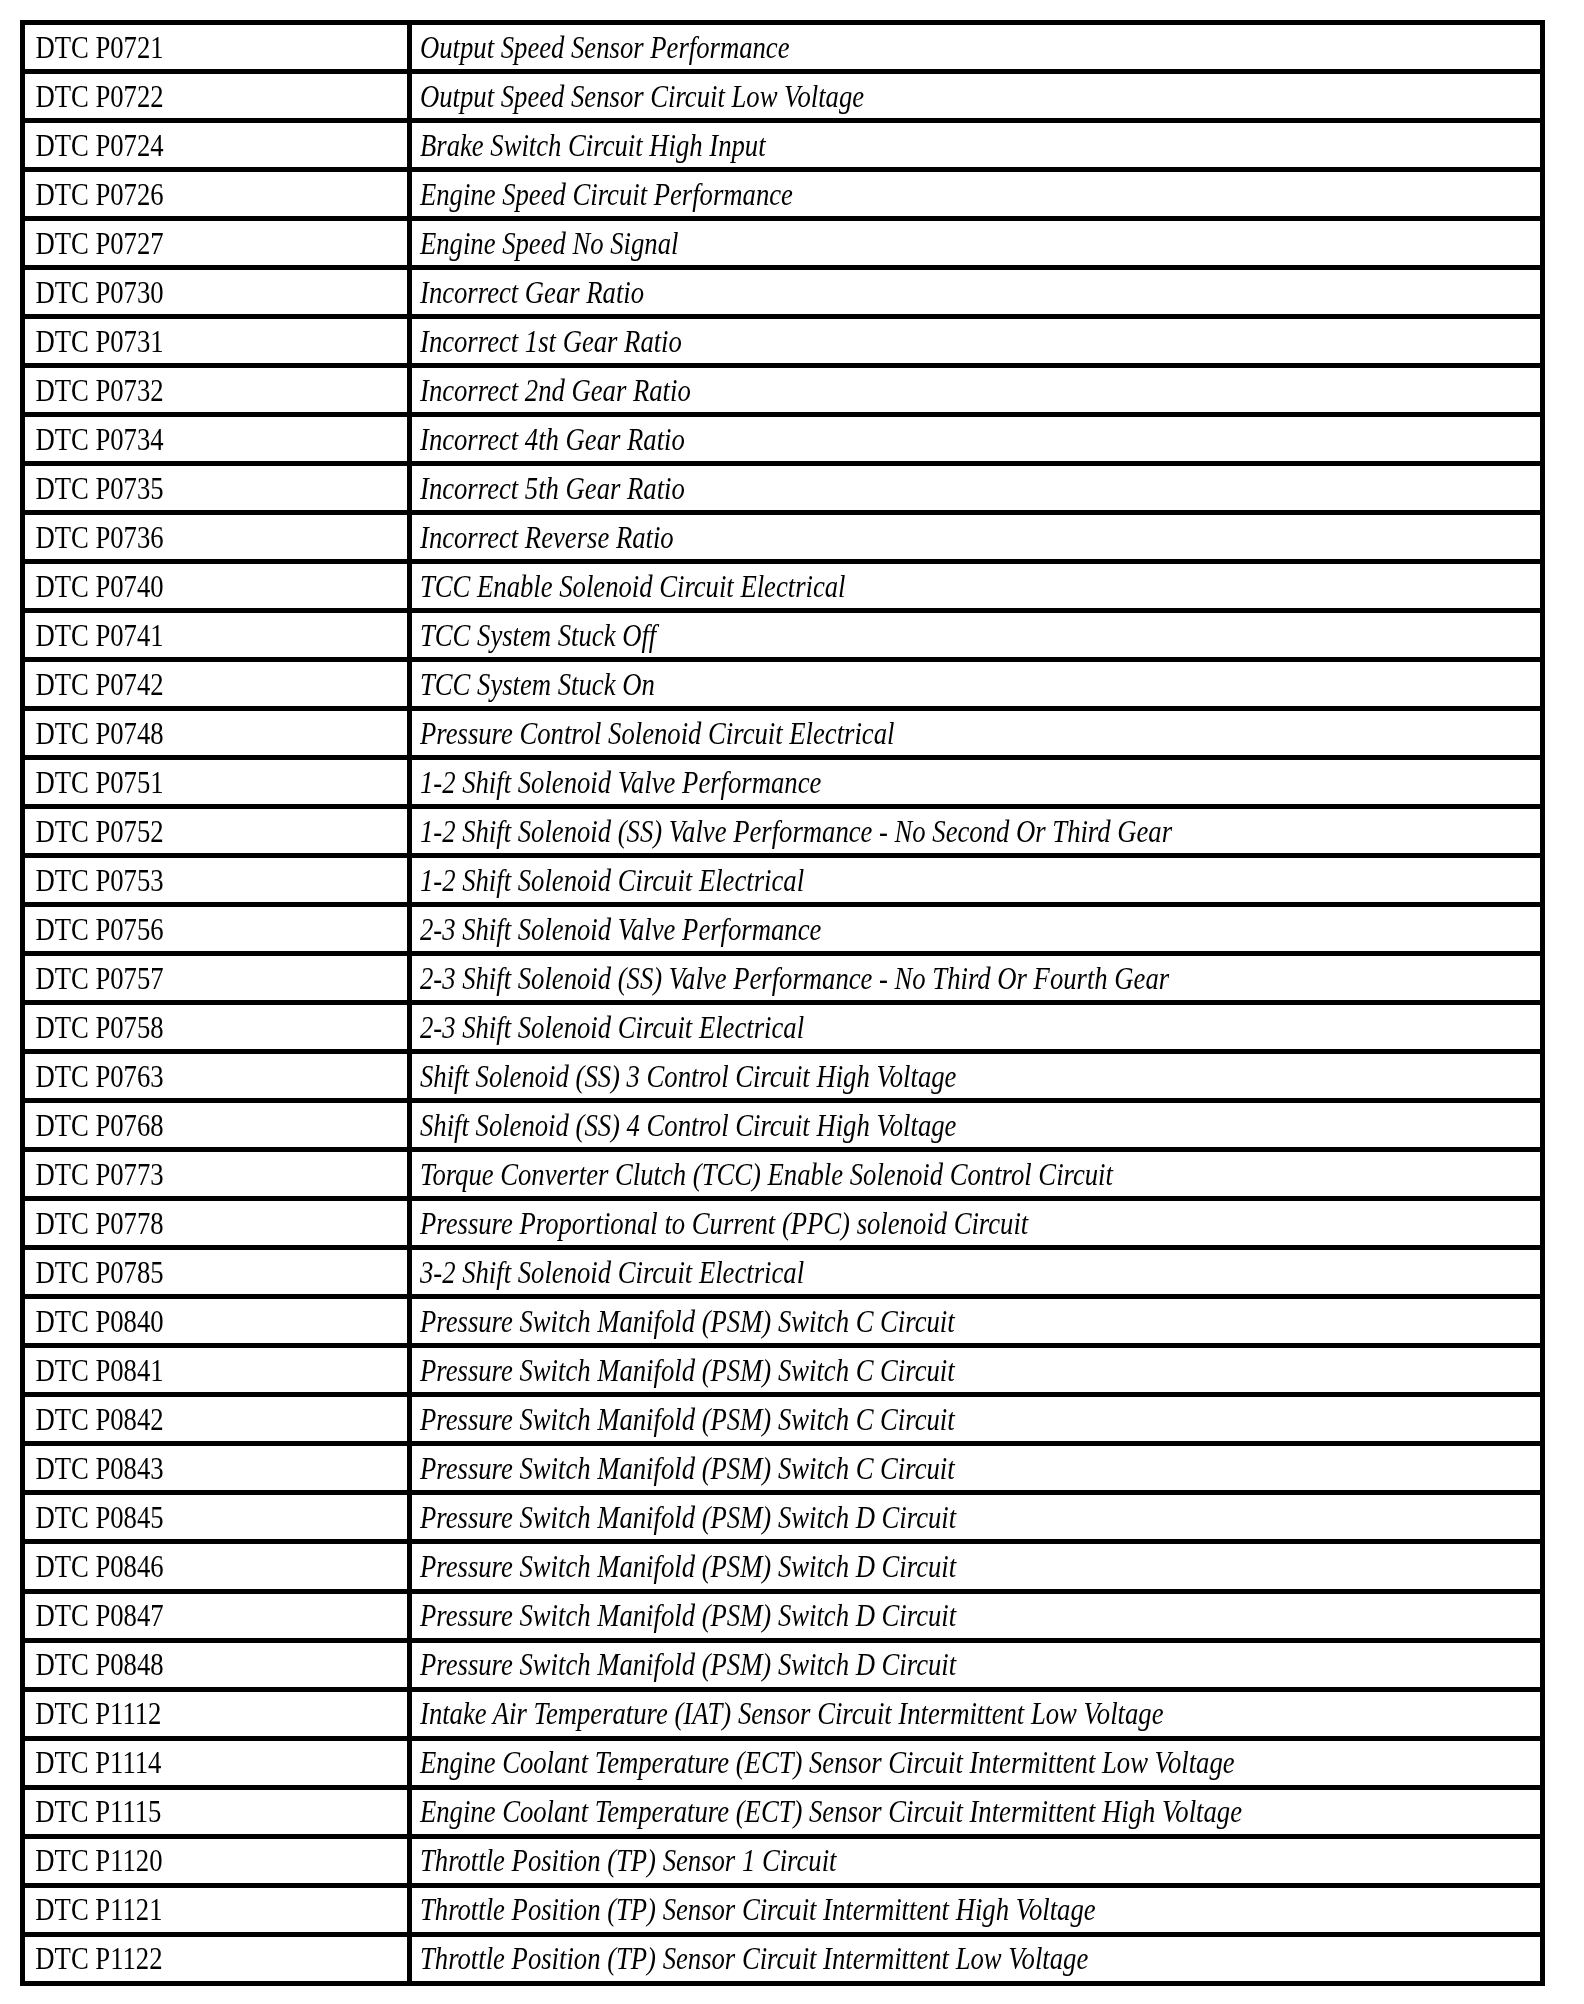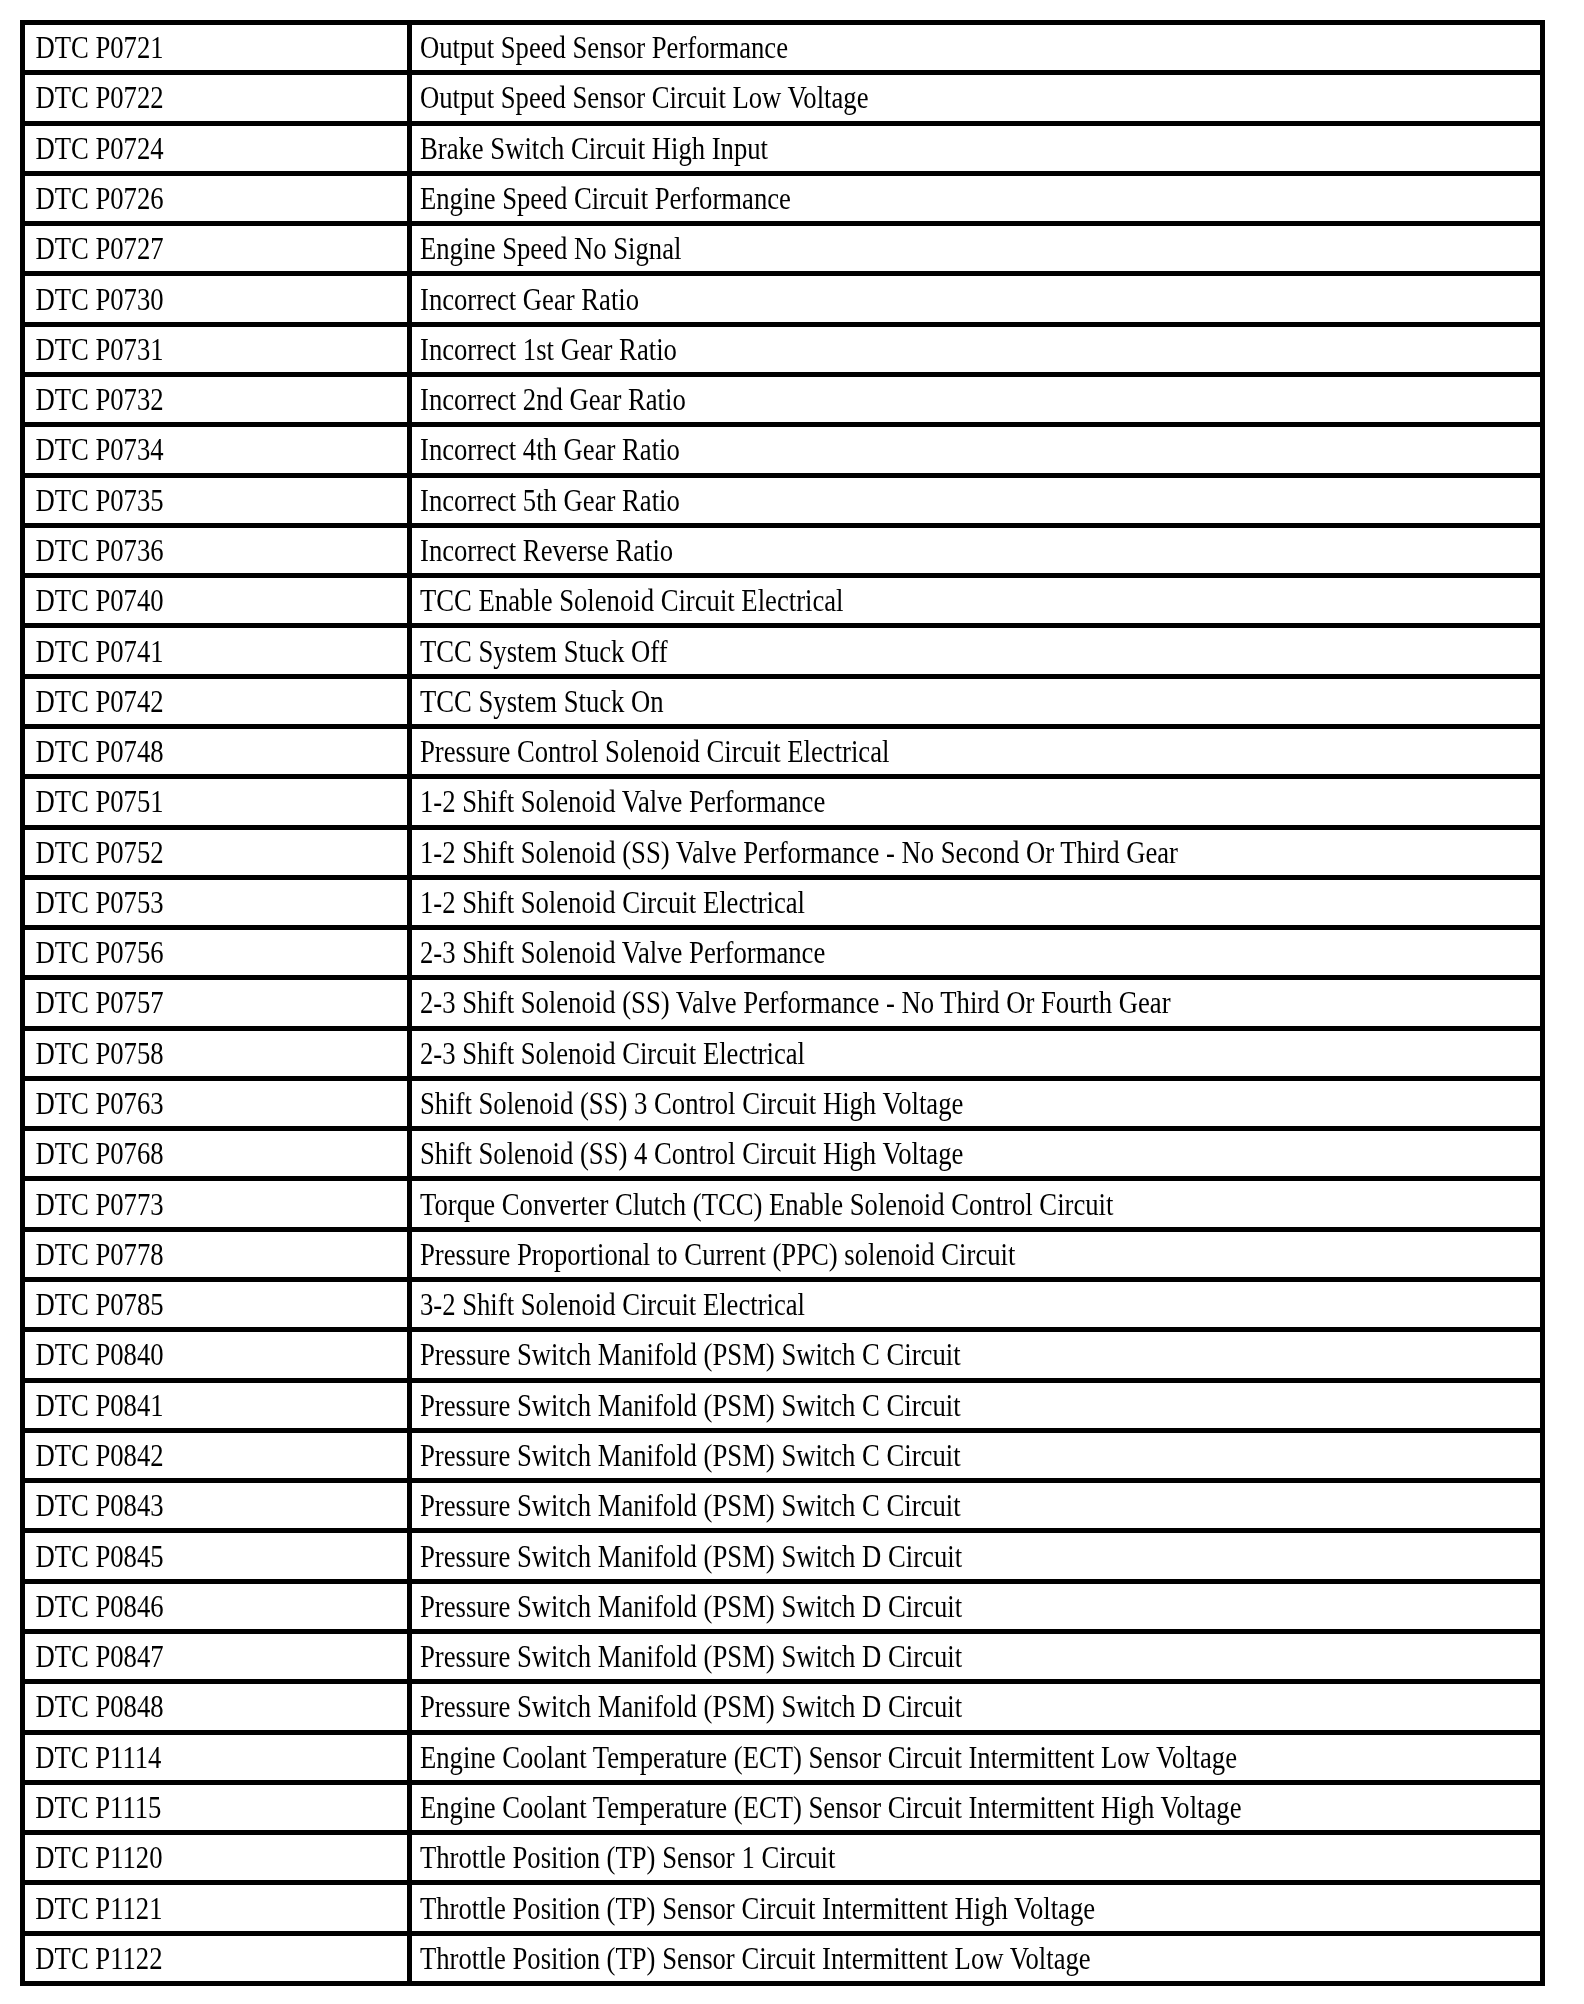--- a/index.html
+++ b/index.html
@@ -18,21 +18,21 @@
     height: 35px;
     font-family: "Liberation Serif", serif;
     font-size: 31px;
     color: #000;
     white-space: nowrap;
     overflow: visible;
     vertical-align: middle;
     line-height: 1;
   }
   .col-code { width: 387px; }
-  .col-desc { text-align: left; padding-left: 8px !important; }
+  .col-desc { text-align: left; padding-left: 8px !important; font-style: italic; }
   .squeeze {
     display: inline-block;
     transform: scaleX(0.86);
     transform-origin: left center;
   }
   .col-code .squeeze { transform-origin: center center; }
 </style>
 </head>
 <body>
 
@@ -207,20 +207,24 @@
     <td class="col-code"><span class="squeeze">DTC P0847</span></td>
     <td class="col-desc"><span class="squeeze">Pressure Switch Manifold (PSM) Switch D Circuit</span></td>
   </tr>
 
   <tr>
     <td class="col-code"><span class="squeeze">DTC P0848</span></td>
     <td class="col-desc"><span class="squeeze">Pressure Switch Manifold (PSM) Switch D Circuit</span></td>
   </tr>
 
 
+  <tr>
+    <td class="col-code"><span class="squeeze">DTC P1112</span></td>
+    <td class="col-desc"><span class="squeeze">Intake Air Temperature (IAT) Sensor Circuit Intermittent Low Voltage</span></td>
+  </tr>
 
   <tr>
     <td class="col-code"><span class="squeeze">DTC P1114</span></td>
     <td class="col-desc"><span class="squeeze">Engine Coolant Temperature (ECT) Sensor Circuit Intermittent Low Voltage</span></td>
   </tr>
 
   <tr>
     <td class="col-code"><span class="squeeze">DTC P1115</span></td>
     <td class="col-desc"><span class="squeeze">Engine Coolant Temperature (ECT) Sensor Circuit Intermittent High Voltage</span></td>
   </tr>

